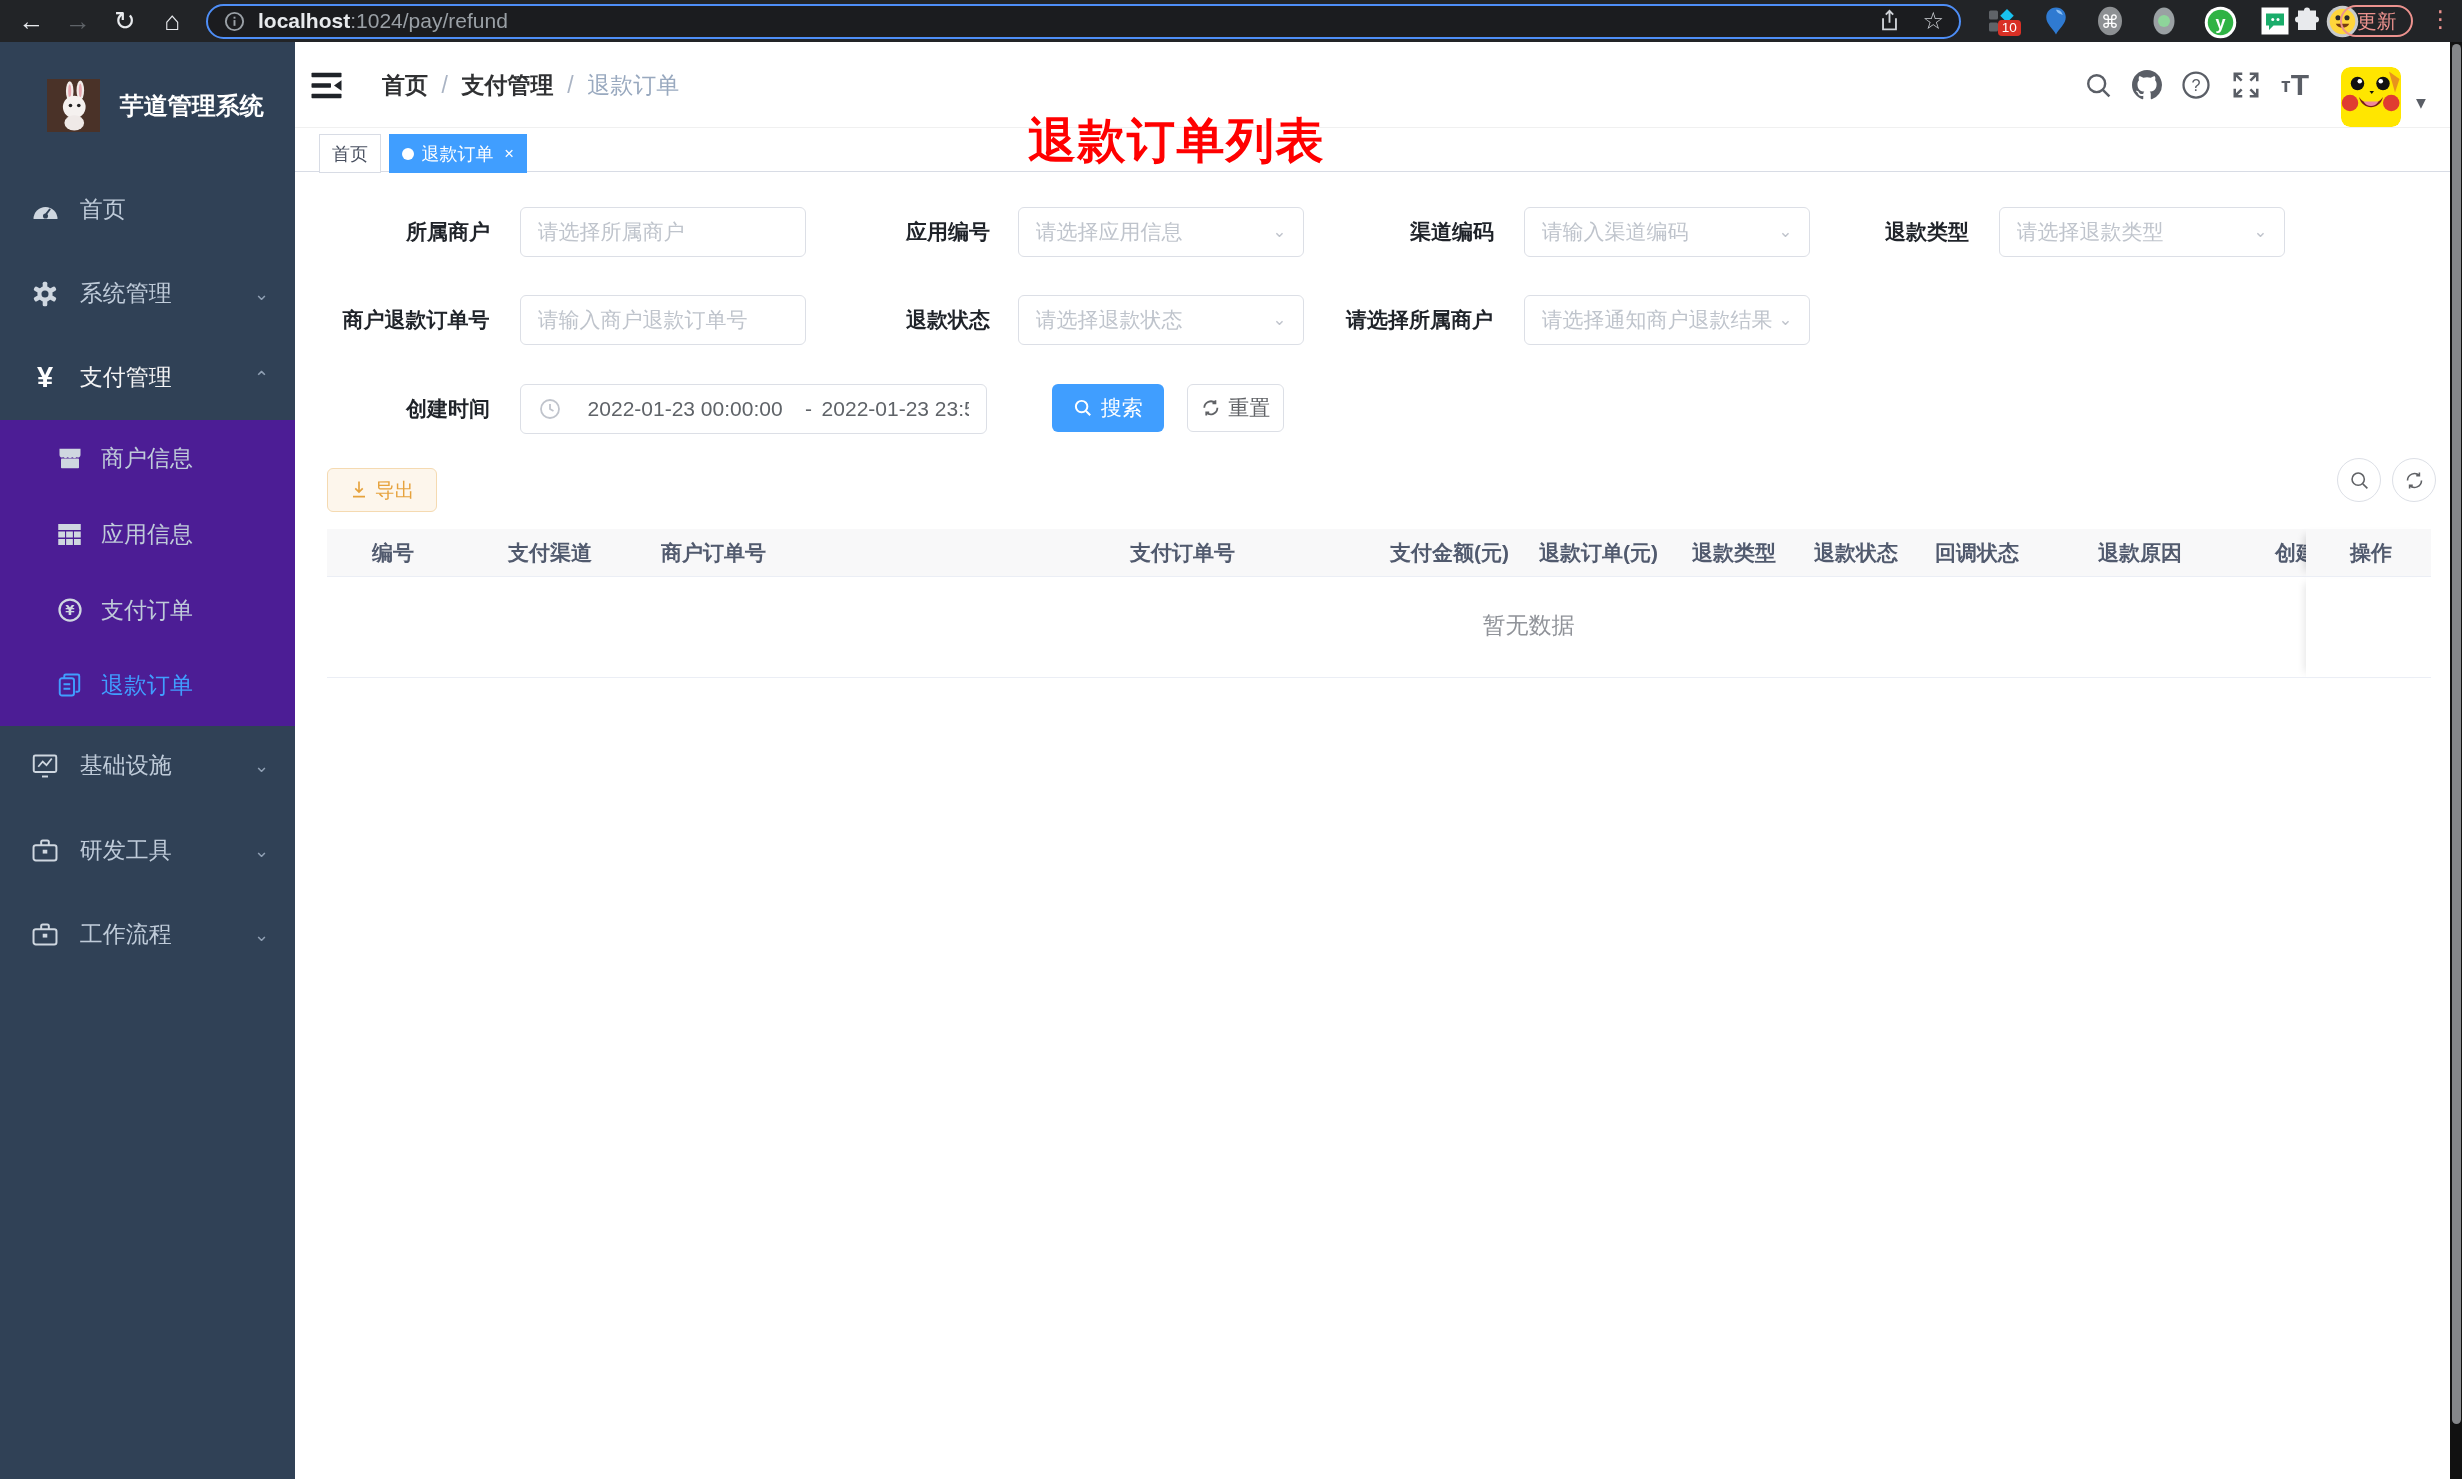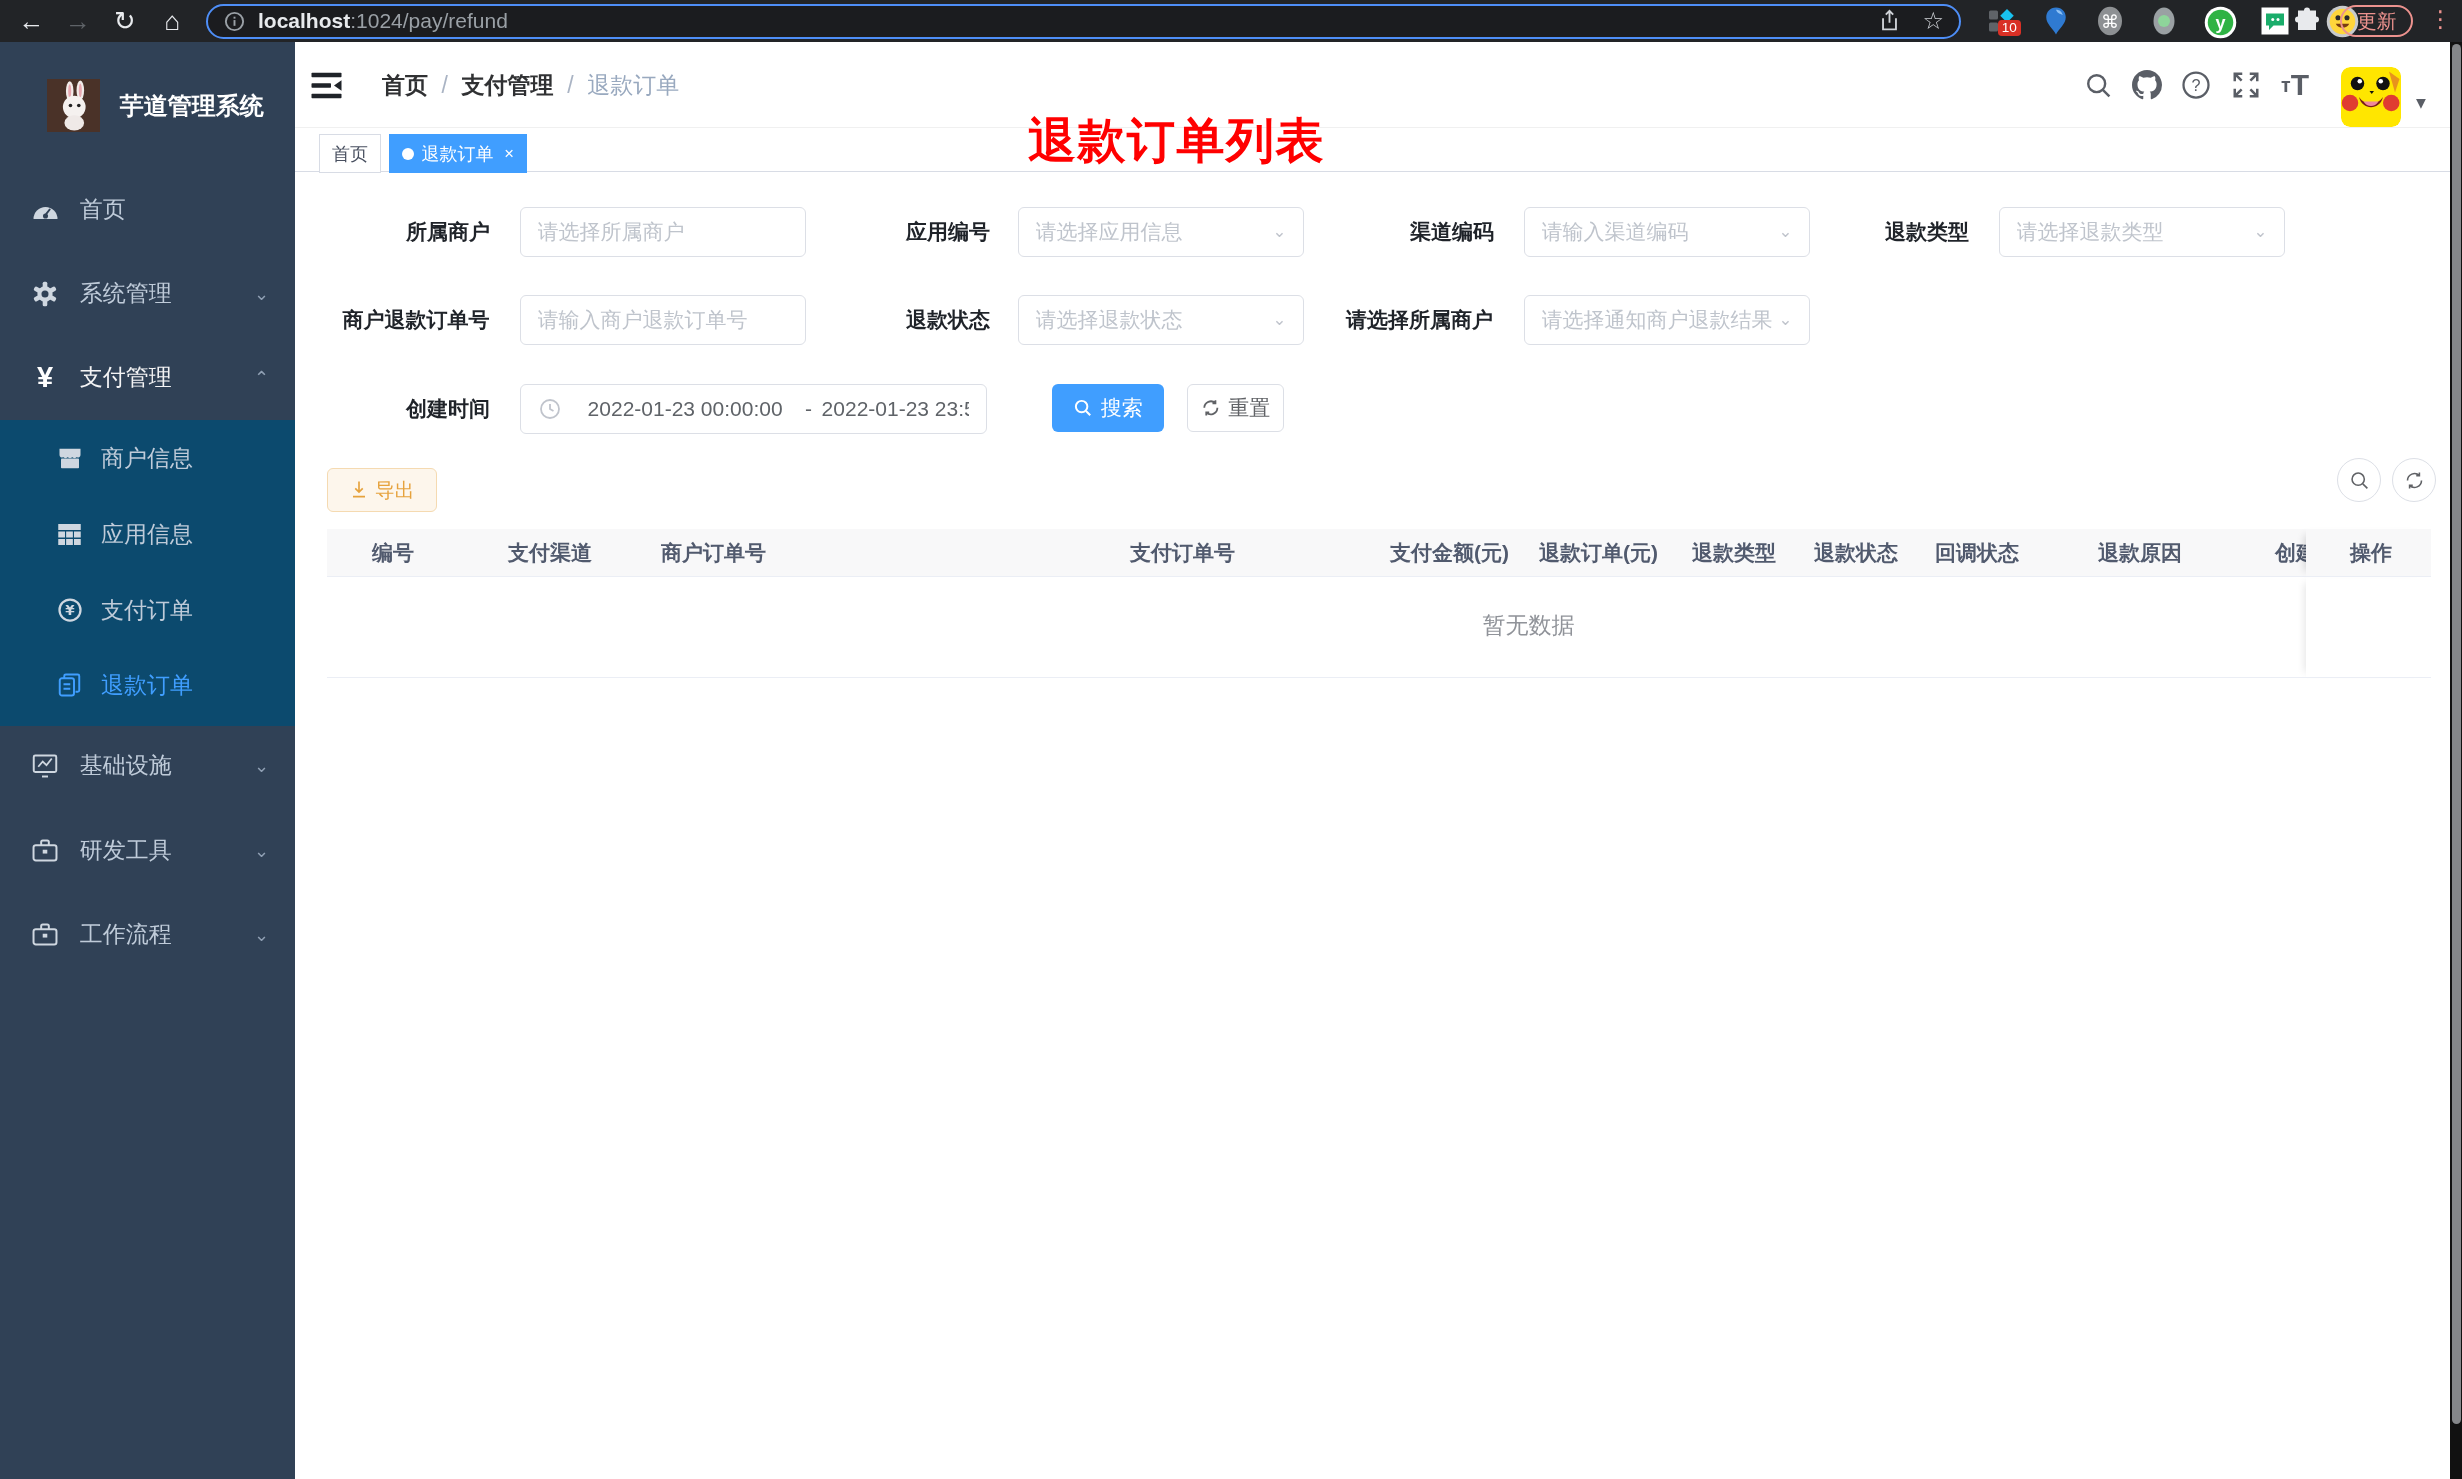--- a/index.html
+++ b/index.html
@@ -21,21 +21,21 @@
   .badge { position:absolute; left:12px; top:13.6px; background:#d93025; color:#fff; font-size:13.6px; border-radius:3.8px; padding:0.8px 3.8px; }
 
   
   #sidebar { position:absolute; left:0; top:42px; width:295px; height:1438px; background:#304156; }
   #logo-row { position:absolute; left:0; top:18px; width:295px; height:91px; display:flex; align-items:center; padding-left:47px; }
   #logo-row .title { color:#fff; font-size:24px; font-weight:700; margin-left:19.7px; }
   .m-item { position:absolute; left:0; width:295px; height:85px; display:flex; align-items:center; color:#bfcbd9; font-size:23px; cursor:pointer; }
   .m-item .mi { width:30px; margin-left:30px; display:flex; justify-content:center; }
   .m-item .ml { margin-left:19.7px; }
   .m-item .chev { position:absolute; right:26px; color:#90a0b4; font-size:18px; }
-  #submenu { position:absolute; left:0; top:378px; width:327px; height:306px; background:#0c4a6e; }
+  #submenu { position:absolute; left:0; top:378px; width:327px; height:306px; background:#4c1d95; }
   .s-item { position:absolute; left:0; width:295px; height:76px; display:flex; align-items:center; color:#bfcbd9; font-size:23px; cursor:pointer; }
   .s-item .mi { width:27px; margin-left:56px; display:flex; justify-content:center; }
   .s-item .ml { margin-left:18px; }
   .s-item.active { color:#409eff; }
 
   
   #main { position:absolute; left:295px; top:42px; width:2168px; height:1438px; background:#fff; }
   #navbar { position:absolute; left:0; top:0; width:2168px; height:86px; background:#fff; border-bottom:0.8px solid #f0f0f0; }
   #breadcrumb { position:absolute; left:87px; top:0; height:86px; display:flex; align-items:center; font-size:23px; }
   #breadcrumb .bc { color:#303133; font-weight:700; }

